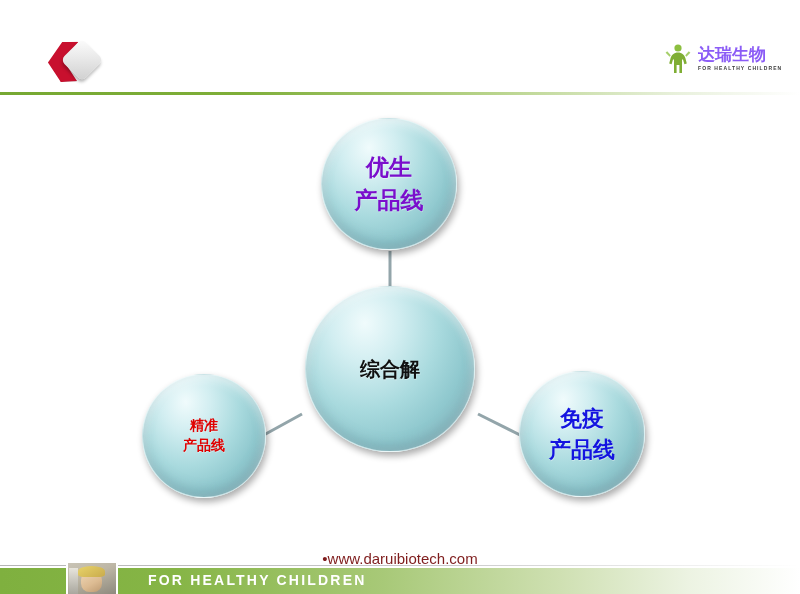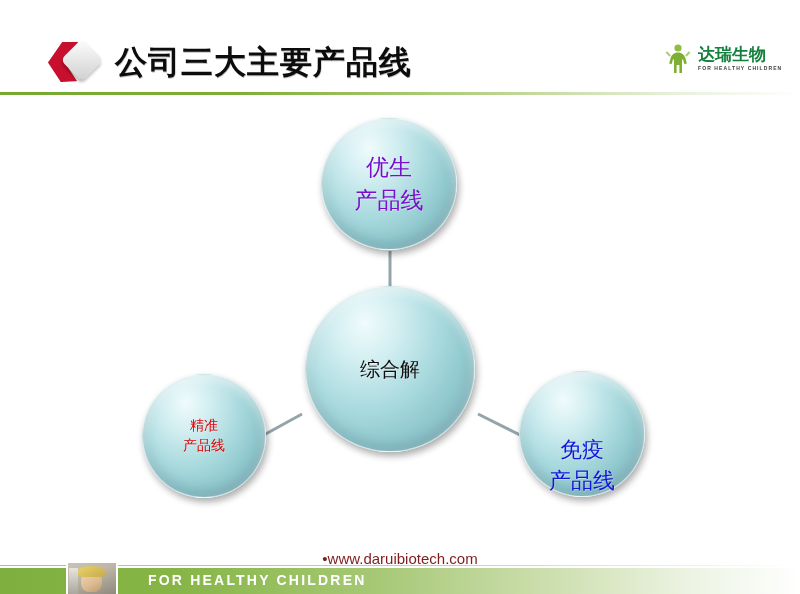--- a/index.html
+++ b/index.html
@@ -101,21 +101,21 @@
   }
   .brand-text-wrap {
     display: flex;
     flex-direction: column;
     justify-content: center;
     line-height: 1;
   }
   .brand-cn {
     font-size: 17px;
     font-weight: bold;
-    color: #15803d;
+    color: #8b5cf6;
     letter-spacing: 0px;
     white-space: nowrap;
   }
   .brand-en {
     font-size: 5px;
     font-weight: bold;
     color: #3c3c3c;
     letter-spacing: 1.1px;
     margin-top: 3px;
     white-space: nowrap;
@@ -150,21 +150,21 @@
     box-shadow:
       2px 4px 7px rgba(0,0,0,0.33),
       inset 0 -6px 12px rgba(90,130,140,0.35),
       inset 0 4px 10px rgba(255,255,255,0.65);
     border: 1px solid rgba(255,255,255,0.55);
     z-index: 2;
   }
   .node-line {
     display: block;
     white-space: nowrap;
-    font-weight: normal;
+    font-weight: bold;
     line-height: 1.42;
     text-shadow: 0.5px 0.5px 0 rgba(255,255,255,0.35);
   }
 
   .node-center {
     left: 305px;
     top: 190px;
     width: 170px;
     height: 166px;
   }
@@ -182,21 +182,20 @@
   .node-top .node-line {
     font-size: 23px;
     color: #7a0ecc;
   }
 
   .node-right {
     left: 519px;
     top: 275px;
     width: 126px;
     height: 126px;
-    justify-content: flex-end;
   }
   .node-right .node-line {
     font-size: 22px;
     color: #1414e0;
   }
 
   .node-left {
     left: 142px;
     top: 278px;
     width: 124px;
@@ -294,21 +293,20 @@
 
 <div class="slide">
 
   <div class="header">
 
     <div class="title-bullet">
       <div class="bullet-red"></div>
       <div class="bullet-diamond"></div>
     </div>
 
-    <div class="slide-title">公司三大主要产品线</div>
 
     <div class="header-rule"></div>
 
     <div class="brand-logo">
       <div class="brand-mark">
         <svg width="28" height="32" viewBox="0 0 28 32" xmlns="http://www.w3.org/2000/svg">
           <circle cx="14" cy="6" r="3.6" fill="#8cbf3f"></circle>
           <path d="M14 10.5 C10 10.5 7.5 13 6.5 16.5 L5.2 21.5 L7.6 22.2 L9 17.6 L10 17.6 L10 31 L12.6 31 L12.6 23 L15.4 23 L15.4 31 L18 31 L18 17.6 L19 17.6 L20.4 22.2 L22.8 21.5 L21.5 16.5 C20.5 13 18 10.5 14 10.5 Z" fill="#7fae34"></path>
           <path d="M6.8 13.2 L3.2 9.2 L1.6 10.8 L5.6 14.8 Z" fill="#a6cf6a"></path>
           <path d="M21.2 13.2 L24.8 9.2 L26.4 10.8 L22.4 14.8 Z" fill="#a6cf6a"></path>

